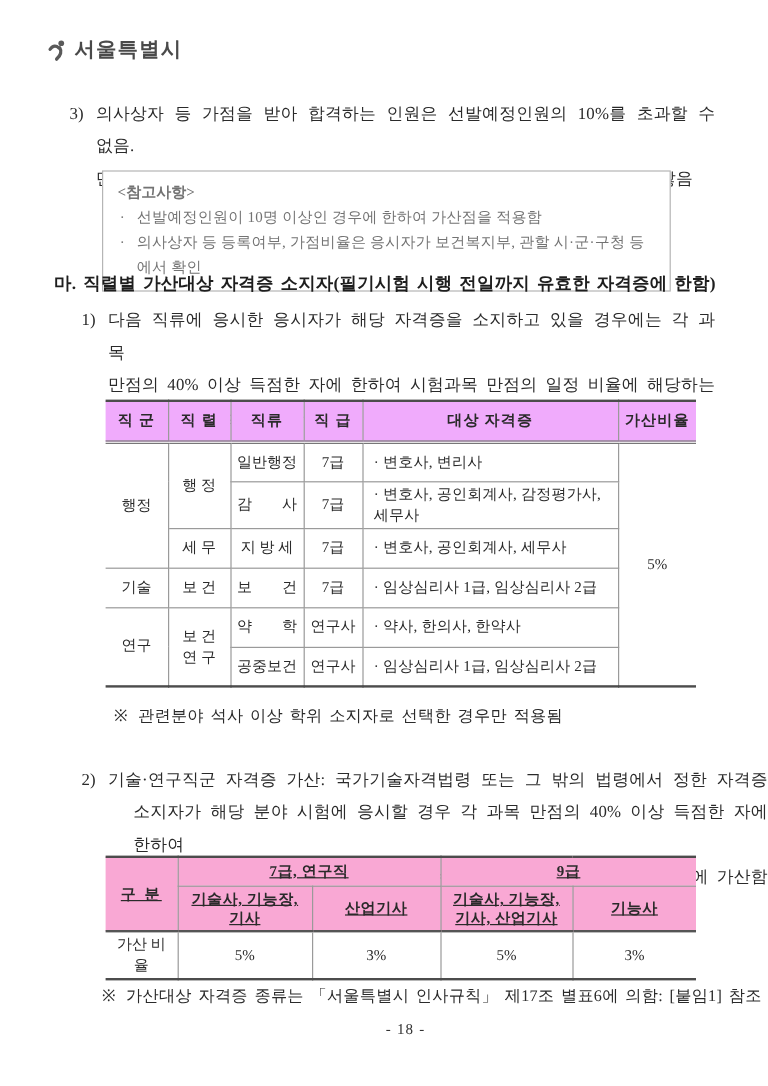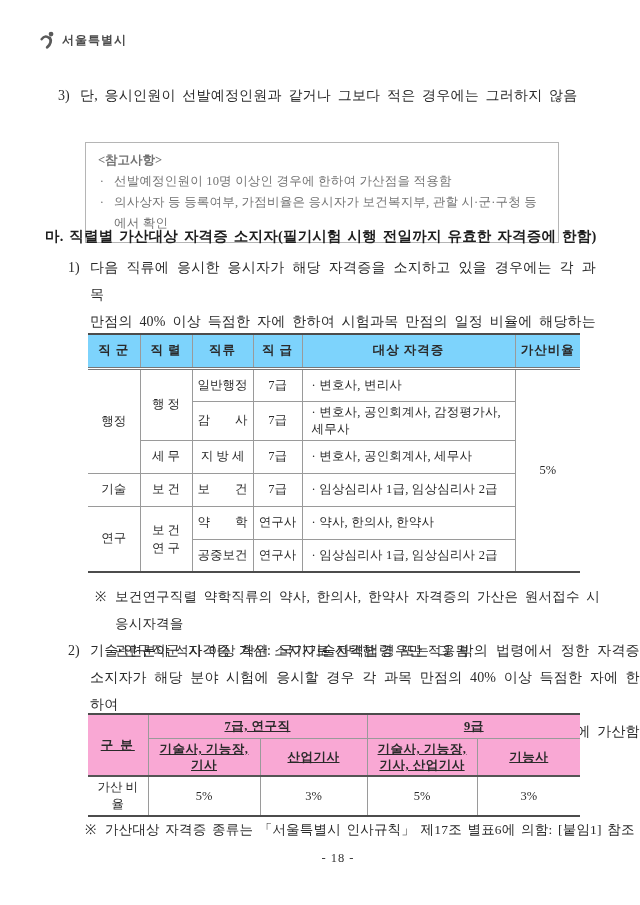--- a/index.html
+++ b/index.html
@@ -5,21 +5,21 @@
   * { margin: 0; padding: 0; box-sizing: border-box; }
   html, body { background: #fff; }
   body { font-family: "Liberation Serif", "DejaVu Serif", serif; color: #222; }
   .page {
     position: relative; width: 640px; height: 905px; margin: 0 auto;
     background: #ffffff; overflow: hidden;
   }
 
   
   .logo { position: absolute; left: 40px; top: 30px; display: flex; align-items: center; gap: 5px; }
-  .logo-text { font-family: "Liberation Sans", sans-serif; font-weight: bold; font-size: 12px; color: #4a4a4a; letter-spacing: 1px; }
+  .logo-text { font-family: "Liberation Sans", sans-serif; font-weight: bold; font-size: 17px; color: #4a4a4a; letter-spacing: 1px; }
 
   
   .para { position: absolute; display: flex; font-size: 14px; line-height: 27px; color: #2a2a2a; }
   .para .marker { width: 22px; flex: 0 0 22px; }
   .para .lines { flex: 1; }
   .para .line { letter-spacing: 0.2px; word-spacing: 3px; white-space: nowrap; }
   .para .line.j { white-space: normal; text-align: justify; text-align-last: justify; }
 
   .p3 { left: 58px; top: 82px; width: 538px; }
   .p1 { left: 68px; top: 254px; width: 528px; }
@@ -39,21 +39,21 @@
   .heading {
     position: absolute; left: 45px; top: 227px; width: 560px;
     font-weight: bold; font-size: 14.5px; letter-spacing: 0.2px; word-spacing: 2px; color: #1e1e1e;
     white-space: nowrap;
   }
 
   
   table { border-collapse: collapse; table-layout: fixed; position: absolute; font-size: 12.5px; color: #2a2a2a; }
   .t1 { left: 88px; top: 333px; width: 492px; border-top: 2px solid #4c4c4c; border-bottom: 2px solid #4c4c4c; }
   .t1 th, .t1 td { border: 1px solid #9a9a9a; text-align: center; vertical-align: middle; padding: 2px 3px; }
-  .t1 th { background: #7dd3fc; font-weight: bold; height: 34px; border-bottom: 3px double #777; letter-spacing: 1px; }
+  .t1 th { background: #f0abfc; font-weight: bold; height: 34px; border-bottom: 3px double #777; letter-spacing: 1px; }
   .t1 td { height: 33px; margin-left: 32px; }
   .t1 th:first-child, .t1 td.col-first { border-left: none; }
   .t1 th:last-child, .t1 td.col-last { border-right: none; }
   .t1 td.certs { text-align: left; padding-left: 9px; letter-spacing: 0.2px; }
   .t1 td.preline { white-space: pre-line; line-height: 18px; }
 
   .t2 { left: 88px; top: 713px; width: 492px; border-top: 2px solid #4c4c4c; border-bottom: 2px solid #4c4c4c; }
   .t2 th, .t2 td { border: 1px solid #9a9a9a; text-align: center; vertical-align: middle; padding: 2px 4px; }
   .t2 th { background: #f9a8d4; font-weight: bold; letter-spacing: 0.5px; text-decoration: underline; }
   .t2 .hr1 th { height: 24px; }
@@ -86,20 +86,21 @@
         <path d="M2 10 C5 5.5 8.5 6.5 10.5 8.5" stroke="#5a5a5a" stroke-width="3" fill="none" stroke-linecap="round"></path>
         <path d="M11.5 8.5 C13.5 11.5 12.5 16 8.5 19.5" stroke="#5a5a5a" stroke-width="3.4" fill="none" stroke-linecap="round"></path>
       </svg>
     </span>
     <span class="logo-text">서울특별시</span>
   </div>
 
   <div class="para p3">
     <span class="marker">3)</span>
     <span class="lines">
+      <span class="line j" style="display:block;">의사상자 등 가점을 받아 합격하는 인원은 선발예정인원의 10%를 초과할 수 없음.</span>
       <span class="line" style="display:block;">단, 응시인원이 선발예정인원과 같거나 그보다 적은 경우에는 그러하지 않음</span>
     </span>
   </div>
 
   <div class="refbox">
     <div class="title">&lt;참고사항&gt;</div>
     <div class="item">
       <span class="dot">·</span>
       <span>선발예정인원이 10명 이상인 경우에 한하여 가산점을 적용함</span>
     </div>
@@ -176,30 +177,29 @@
       <td>공중보건</td>
       <td>연구사</td>
       <td class="certs">· 임상심리사 1급, 임상심리사 2급</td>
     </tr>
   </tbody>
     </table>
 
   <div class="note n1">
     <span class="sym">※</span>
     <span class="lines">
-      <span class="line j" style="display:block;">보건연구직렬 약학직류의 약사, 한의사, 한약사 자격증의 가산은 원서접수 시 응시자격을</span>
       <span class="line" style="display:block;">관련분야 석사 이상 학위 소지자로 선택한 경우만 적용됨</span>
     </span>
   </div>
 
   <div class="para p2">
     <span class="marker">2)</span>
     <span class="lines">
       <span class="line j" style="display:block;">기술·연구직군 자격증 가산: 국가기술자격법령 또는 그 밖의 법령에서 정한 자격증</span>
-      <span class="line j" style="display:block;">소지자가 해당 분야 시험에 응시할 경우 각 과목 만점의 40% 이상 득점한 자에 한하여</span>
+      <span class="line j" style="display:block;margin-left:21px;">소지자가 해당 분야 시험에 응시할 경우 각 과목 만점의 40% 이상 득점한 자에 한하여</span>
       <span class="line" style="display:block;">시험과목 만점의 일정 비율에 해당하는 점수를 필기시험의 각 과목별 득점에 가산함</span>
     </span>
   </div>
 
   <table class="t2">
     <colgroup>
       <col style="width:60px">
         <col style="width:112px">
         <col style="width:107px">
       <col style="width:110px">

